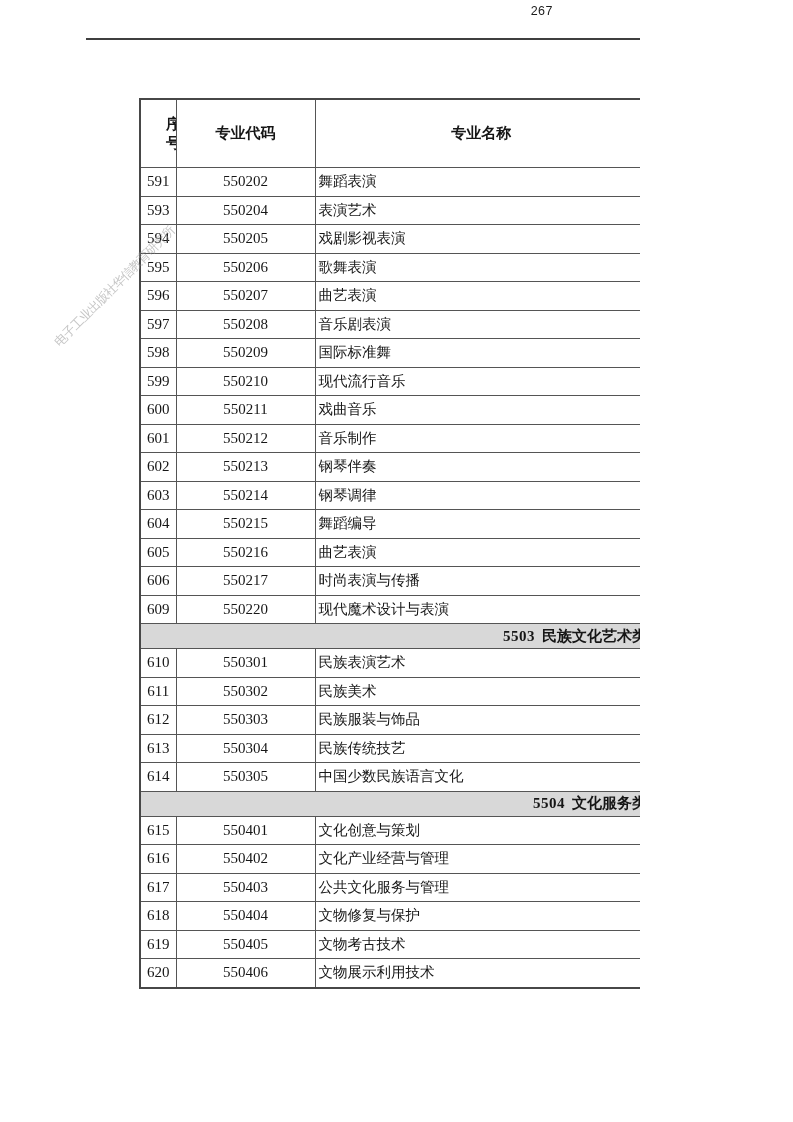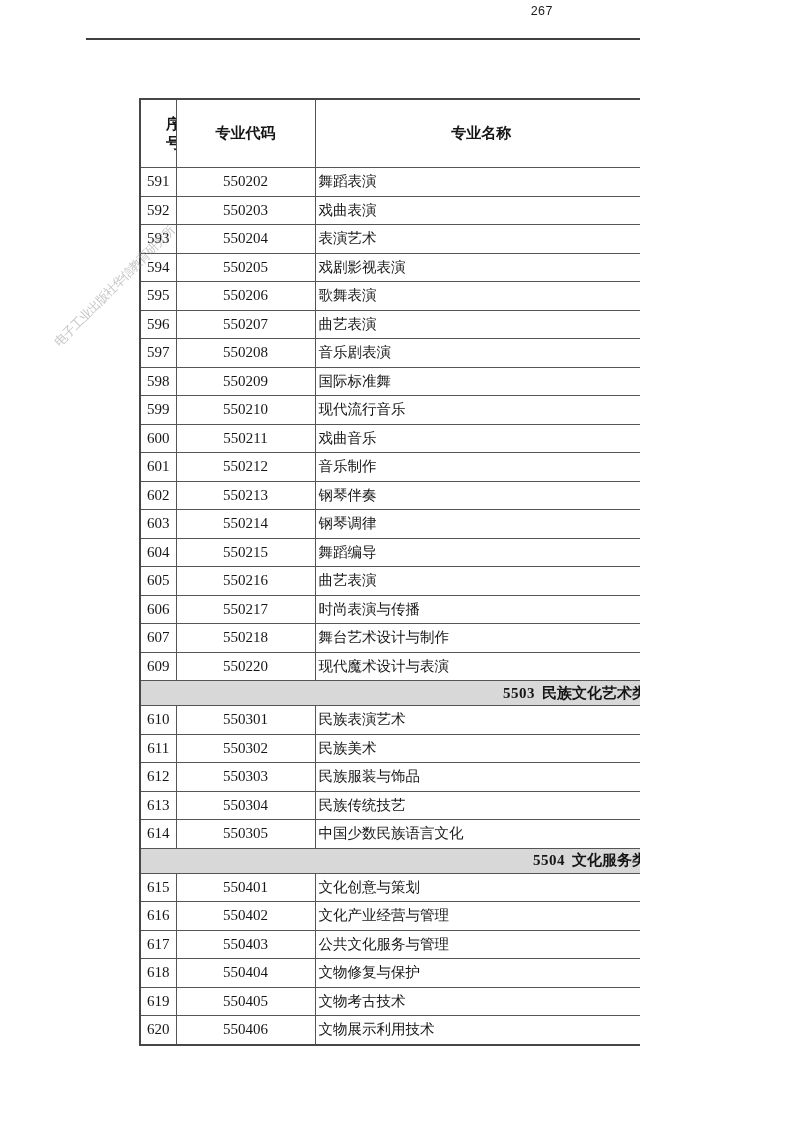--- a/index.html
+++ b/index.html
@@ -137,25 +137,20 @@
         <th class="name-h">专业名称</th>
       </tr>
     </thead>
     <tbody>
         <tr>
           <td class="seq">591</td>
           <td class="code">550202</td>
           <td class="name">舞蹈表演</td>
         </tr>
         <tr>
-          <td class="seq">592</td>
-          <td class="code">550203</td>
-          <td class="name">戏曲表演</td>
-        </tr>
-        <tr>
           <td class="seq">593</td>
           <td class="code">550204</td>
           <td class="name">表演艺术</td>
         </tr>
         <tr>
           <td class="seq">594</td>
           <td class="code">550205</td>
           <td class="name">戏剧影视表演</td>
         </tr>
         <tr>
@@ -212,25 +207,20 @@
           <td class="seq">605</td>
           <td class="code">550216</td>
           <td class="name">曲艺表演</td>
         </tr>
         <tr>
           <td class="seq">606</td>
           <td class="code">550217</td>
           <td class="name">时尚表演与传播</td>
         </tr>
         <tr>
-          <td class="seq">607</td>
-          <td class="code">550218</td>
-          <td class="name">舞台艺术设计与制作</td>
-        </tr>
-        <tr>
           <td class="seq">609</td>
           <td class="code">550220</td>
           <td class="name">现代魔术设计与表演</td>
         </tr>
         <tr class="section-row">
           <td colspan="3"><span class="sec-code">5503</span><span class="sec-title">民族文化艺术类</span></td>
         </tr>
         <tr>
           <td class="seq">610</td>
           <td class="code">550301</td>

